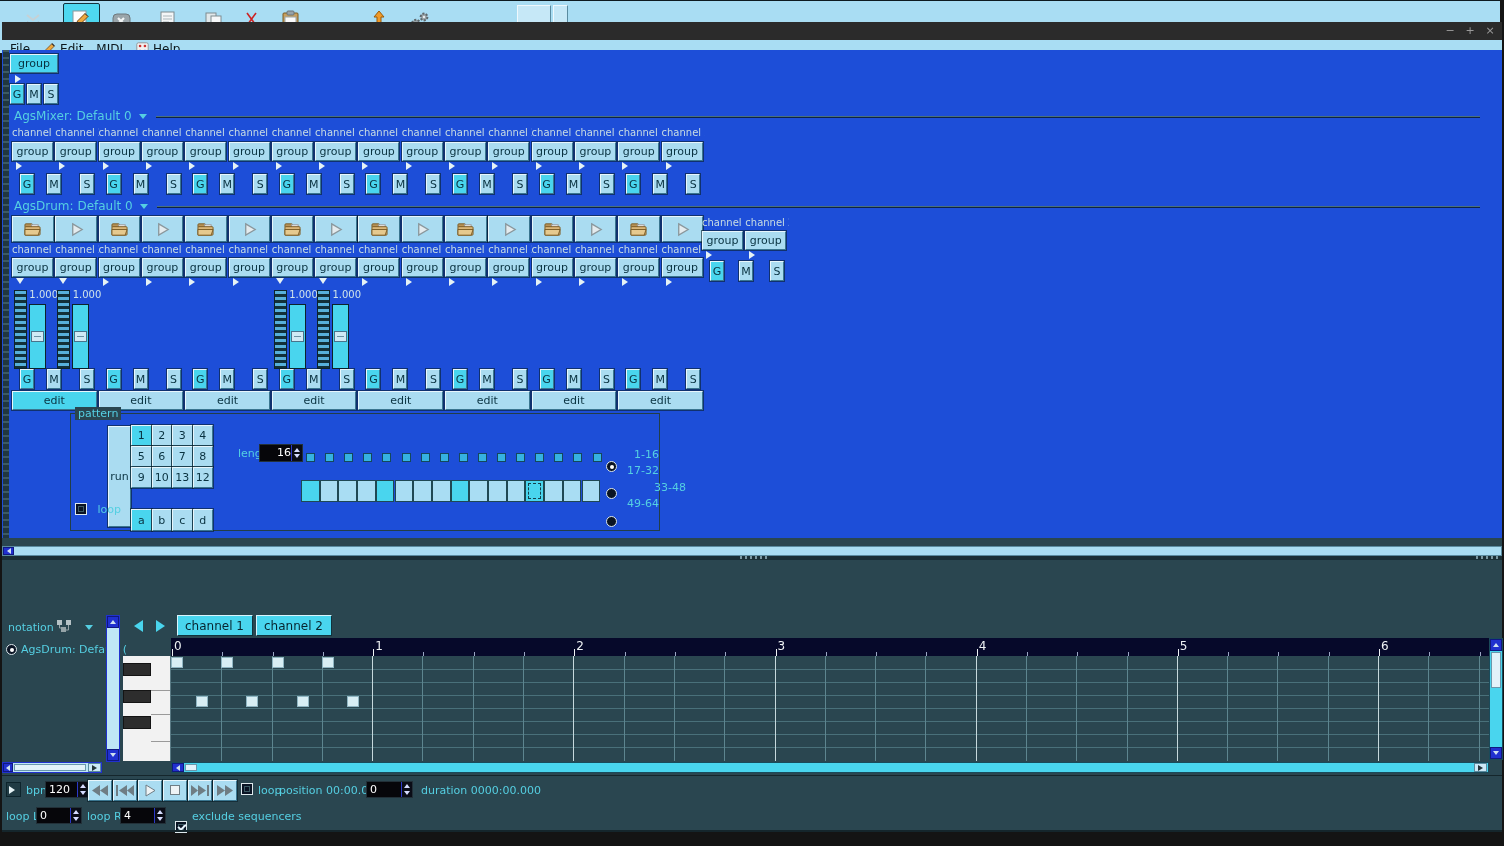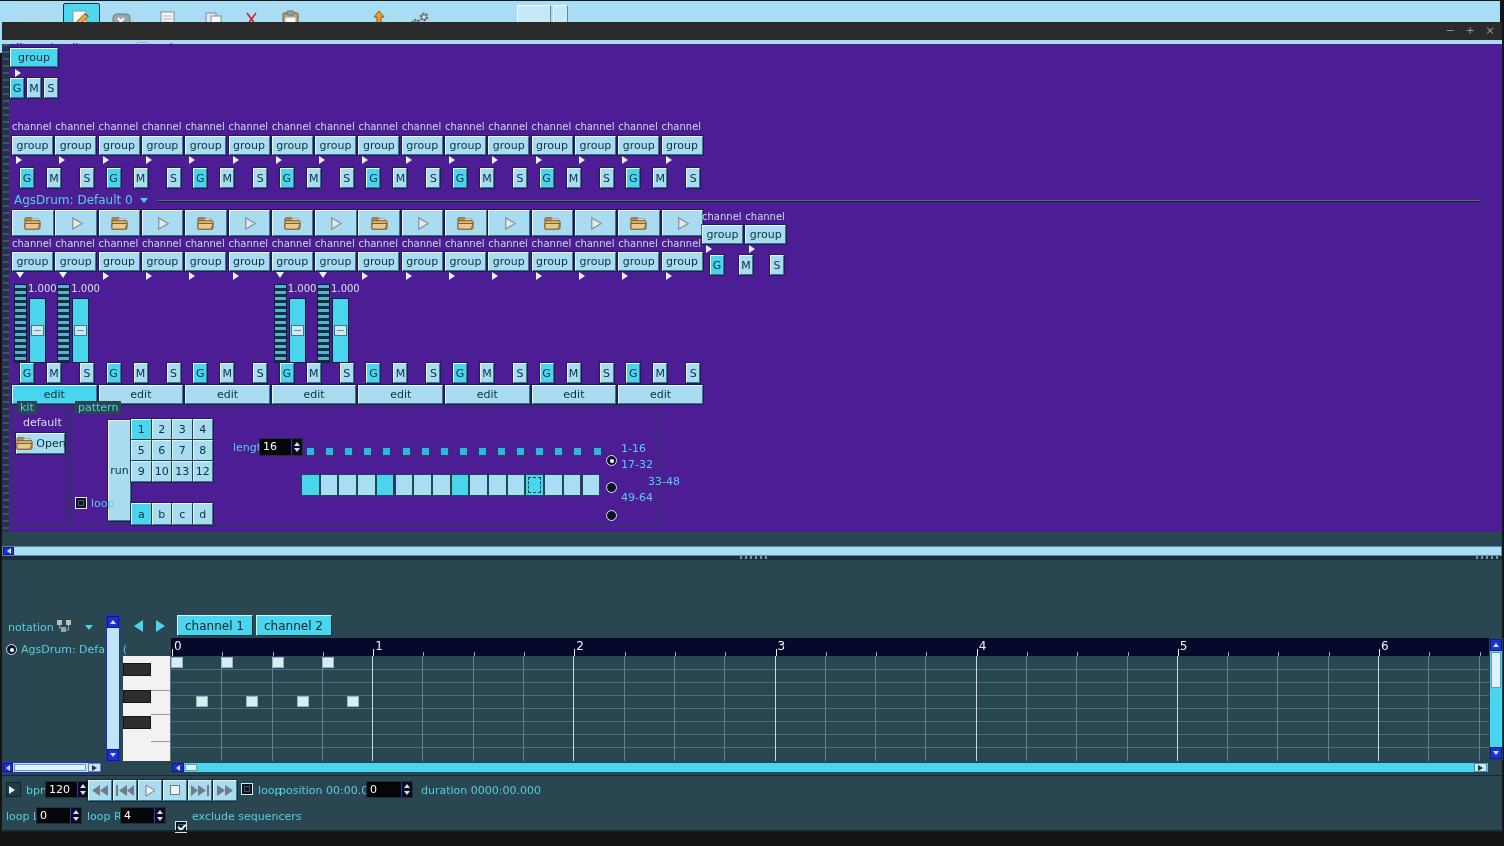--- a/index.html
+++ b/index.html
@@ -9,21 +9,21 @@
   .winbg { left:2px; top:40px; width:1500px; height:790px; background:#2a4650; }
   
   .titlebar { left:2px; top:22px; width:1500px; height:18px; background:#2b2b2b; }
   .titlebar .t { position:absolute; left:0; right:0; top:2px; text-align:center; font-size:11px; font-weight:bold; color:#d8d8d8; }
   .wctl { position:absolute; top:2px; width:16px; text-align:center; color:#9a9a9a; font-size:11px; }
   
   .menubar { left:2px; top:40px; width:1500px; height:18px; background:#a9ddf3; display:flex; align-items:center; padding-left:8px; gap:13px; border-bottom:1px solid #6fa4bd; }
   .menu-item { display:flex; align-items:center; gap:4px; color:#0b161b; font-size:12px; height:18px; }
   .icon svg { display:block; }
   
-  #machines { left:2px; top:44px; width:1500px; height:488px; background:#4c1d95; overflow:hidden; }
+  #machines { left:2px; top:50px; width:1500px; height:488px; background:#1d4ed8; overflow:hidden;text-align:right; }
   .lstrip { left:1px; top:0; width:6px; height:488px; background:repeating-linear-gradient(180deg,#3d5a63 0 2px,#213740 2px 7px); }
   .cy { color:#55cfe2; }
   .b3 { background:#aadcf1; border:1px solid; border-color:#e8f6fc #3a7690 #3a7690 #e8f6fc; box-shadow:0 0 0 1px rgba(8,30,40,.6); color:#093240; display:flex; align-items:center; justify-content:center; }
   .b3.act { background:#49d5ee; }
   .grp { font-size:11px; }
   .gms { font-size:11px; }
   .chan { color:#c9dde3; font-size:10px; white-space:nowrap; overflow:hidden; }
   .exp-r { width:0; height:0; border:4px solid transparent; border-left:6px solid #e6f2f5; }
   .exp-d { width:0; height:0; border:4px solid transparent; border-bottom:none; border-top:6px solid #e6f2f5; }
   .mtitle { display:flex; align-items:center; font-size:12px; color:#55cfe2; }
@@ -139,20 +139,25 @@
       </div>
     </div>
 
   <div class="abs" id="machines">
     <div class="abs lstrip"></div>
   <div class="b3 act abs" style="left: 8px; top: 4px; width: 48px; height: 19px; font-size: 11px;">group</div>
       <span class="exp-r abs" style="left: 13px; top: 25px;"></span>
       <div class="b3 gms act abs" style="left: 8px; top: 34px; width: 14px; height: 20px;">G</div>
       <div class="b3 gms abs" style="left: 25px; top: 34px; width: 14px; height: 20px;">M</div>
       <div class="b3 gms abs" style="left: 42px; top: 34px; width: 14px; height: 20px;">S</div>
+      <div class="mtitle abs" style="left: 12px; top: 59px; width: 1466px; height: 14px;">
+        <span>AgsMixer: Default 0</span>
+        <span class="caret-cyan"></span>
+        <span class="mtitle-line"></span>
+      </div>
       <div class="chan abs" style="left: 10px; top: 77px; width: 43.3px; height: 13px;">channel 1</div>
       <div class="chan abs" style="left: 53.3px; top: 77px; width: 43.3px; height: 13px;">channel 2</div>
       <div class="chan abs" style="left: 96.6px; top: 77px; width: 43.3px; height: 13px;">channel 1</div>
       <div class="chan abs" style="left: 139.9px; top: 77px; width: 43.3px; height: 13px;">channel 2</div>
       <div class="chan abs" style="left: 183.2px; top: 77px; width: 43.3px; height: 13px;">channel 1</div>
       <div class="chan abs" style="left: 226.5px; top: 77px; width: 43.3px; height: 13px;">channel 2</div>
       <div class="chan abs" style="left: 269.8px; top: 77px; width: 43.3px; height: 13px;">channel 1</div>
       <div class="chan abs" style="left: 313.1px; top: 77px; width: 43.3px; height: 13px;">channel 2</div>
       <div class="chan abs" style="left: 356.4px; top: 77px; width: 43.3px; height: 13px;">channel 1</div>
       <div class="chan abs" style="left: 399.7px; top: 77px; width: 43.3px; height: 13px;">channel 2</div>
@@ -461,35 +466,20 @@
       <div class="b3 gms abs" style="left: 651.2px; top: 319px; width: 14px; height: 20px;">M</div>
       <div class="b3 gms abs" style="left: 684.2px; top: 319px; width: 14px; height: 20px;">S</div>
       <div class="b3 act abs" style="left: 10px; top: 341px; width: 84.6px; height: 19px; font-size: 11px;">edit</div>
       <div class="b3 abs" style="left: 96.6px; top: 341px; width: 84.6px; height: 19px; font-size: 11px;">edit</div>
       <div class="b3 abs" style="left: 183.2px; top: 341px; width: 84.6px; height: 19px; font-size: 11px;">edit</div>
       <div class="b3 abs" style="left: 269.8px; top: 341px; width: 84.6px; height: 19px; font-size: 11px;">edit</div>
       <div class="b3 abs" style="left: 356.4px; top: 341px; width: 84.6px; height: 19px; font-size: 11px;">edit</div>
       <div class="b3 abs" style="left: 443px; top: 341px; width: 84.6px; height: 19px; font-size: 11px;">edit</div>
       <div class="b3 abs" style="left: 529.6px; top: 341px; width: 84.6px; height: 19px; font-size: 11px;">edit</div>
       <div class="b3 abs" style="left: 616.2px; top: 341px; width: 84.6px; height: 19px; font-size: 11px;">edit</div>
-      <div class="frame abs" style="left: 10px; top: 363px; width: 56px; height: 118px;">
-        <div class="frame-title">kit</div>
-        <div class="cy abs" style="left: 10px; top: 8px; width: 44px; height: 13px; color: rgb(207, 224, 229);">default</div>
-        <div class="b3 abs" style="left: 3px; top: 25px; width: 49px; height: 21px;">
-          <span class="icon">
-            <svg width="19" height="17" viewBox="0 0 20 18">
-              <rect x="2" y="3" width="8" height="4" rx="1" fill="#b89358" stroke="#7a5a24"></rect>
-              <rect x="9" y="4" width="7" height="5" fill="#f2f2f2" stroke="#999"></rect>
-              <rect x="2" y="6" width="16" height="9" rx="1" fill="#d9b678" stroke="#7a5a24"></rect>
-              <path d="M2 9h16l-2 6H2z" fill="#e6c98e" stroke="#7a5a24"></path>
-            </svg>
-          </span>
-          <span style="margin-left: 2px;">Open</span>
-        </div>
-      </div>
       <div class="frame abs" style="left: 68px; top: 363px; width: 590px; height: 118px;">
         <div class="frame-title">pattern</div>
         <div class="b3 abs" style="left: 37px; top: 12px; width: 23px; height: 101px; font-size: 11px;">run</div>
         <div class="b3 act abs" style="left: 60px; top: 11px; width: 20.5px; height: 21px; font-size: 11px;">1</div>
         <div class="b3 abs" style="left: 80.5px; top: 11px; width: 20.5px; height: 21px; font-size: 11px;">2</div>
         <div class="b3 abs" style="left: 101px; top: 11px; width: 20.5px; height: 21px; font-size: 11px;">3</div>
         <div class="b3 abs" style="left: 121.5px; top: 11px; width: 20.5px; height: 21px; font-size: 11px;">4</div>
         <div class="b3 abs" style="left: 60px; top: 32px; width: 20.5px; height: 21px; font-size: 11px;">5</div>
         <div class="b3 abs" style="left: 80.5px; top: 32px; width: 20.5px; height: 21px; font-size: 11px;">6</div>
         <div class="b3 abs" style="left: 101px; top: 32px; width: 20.5px; height: 21px; font-size: 11px;">7</div>

